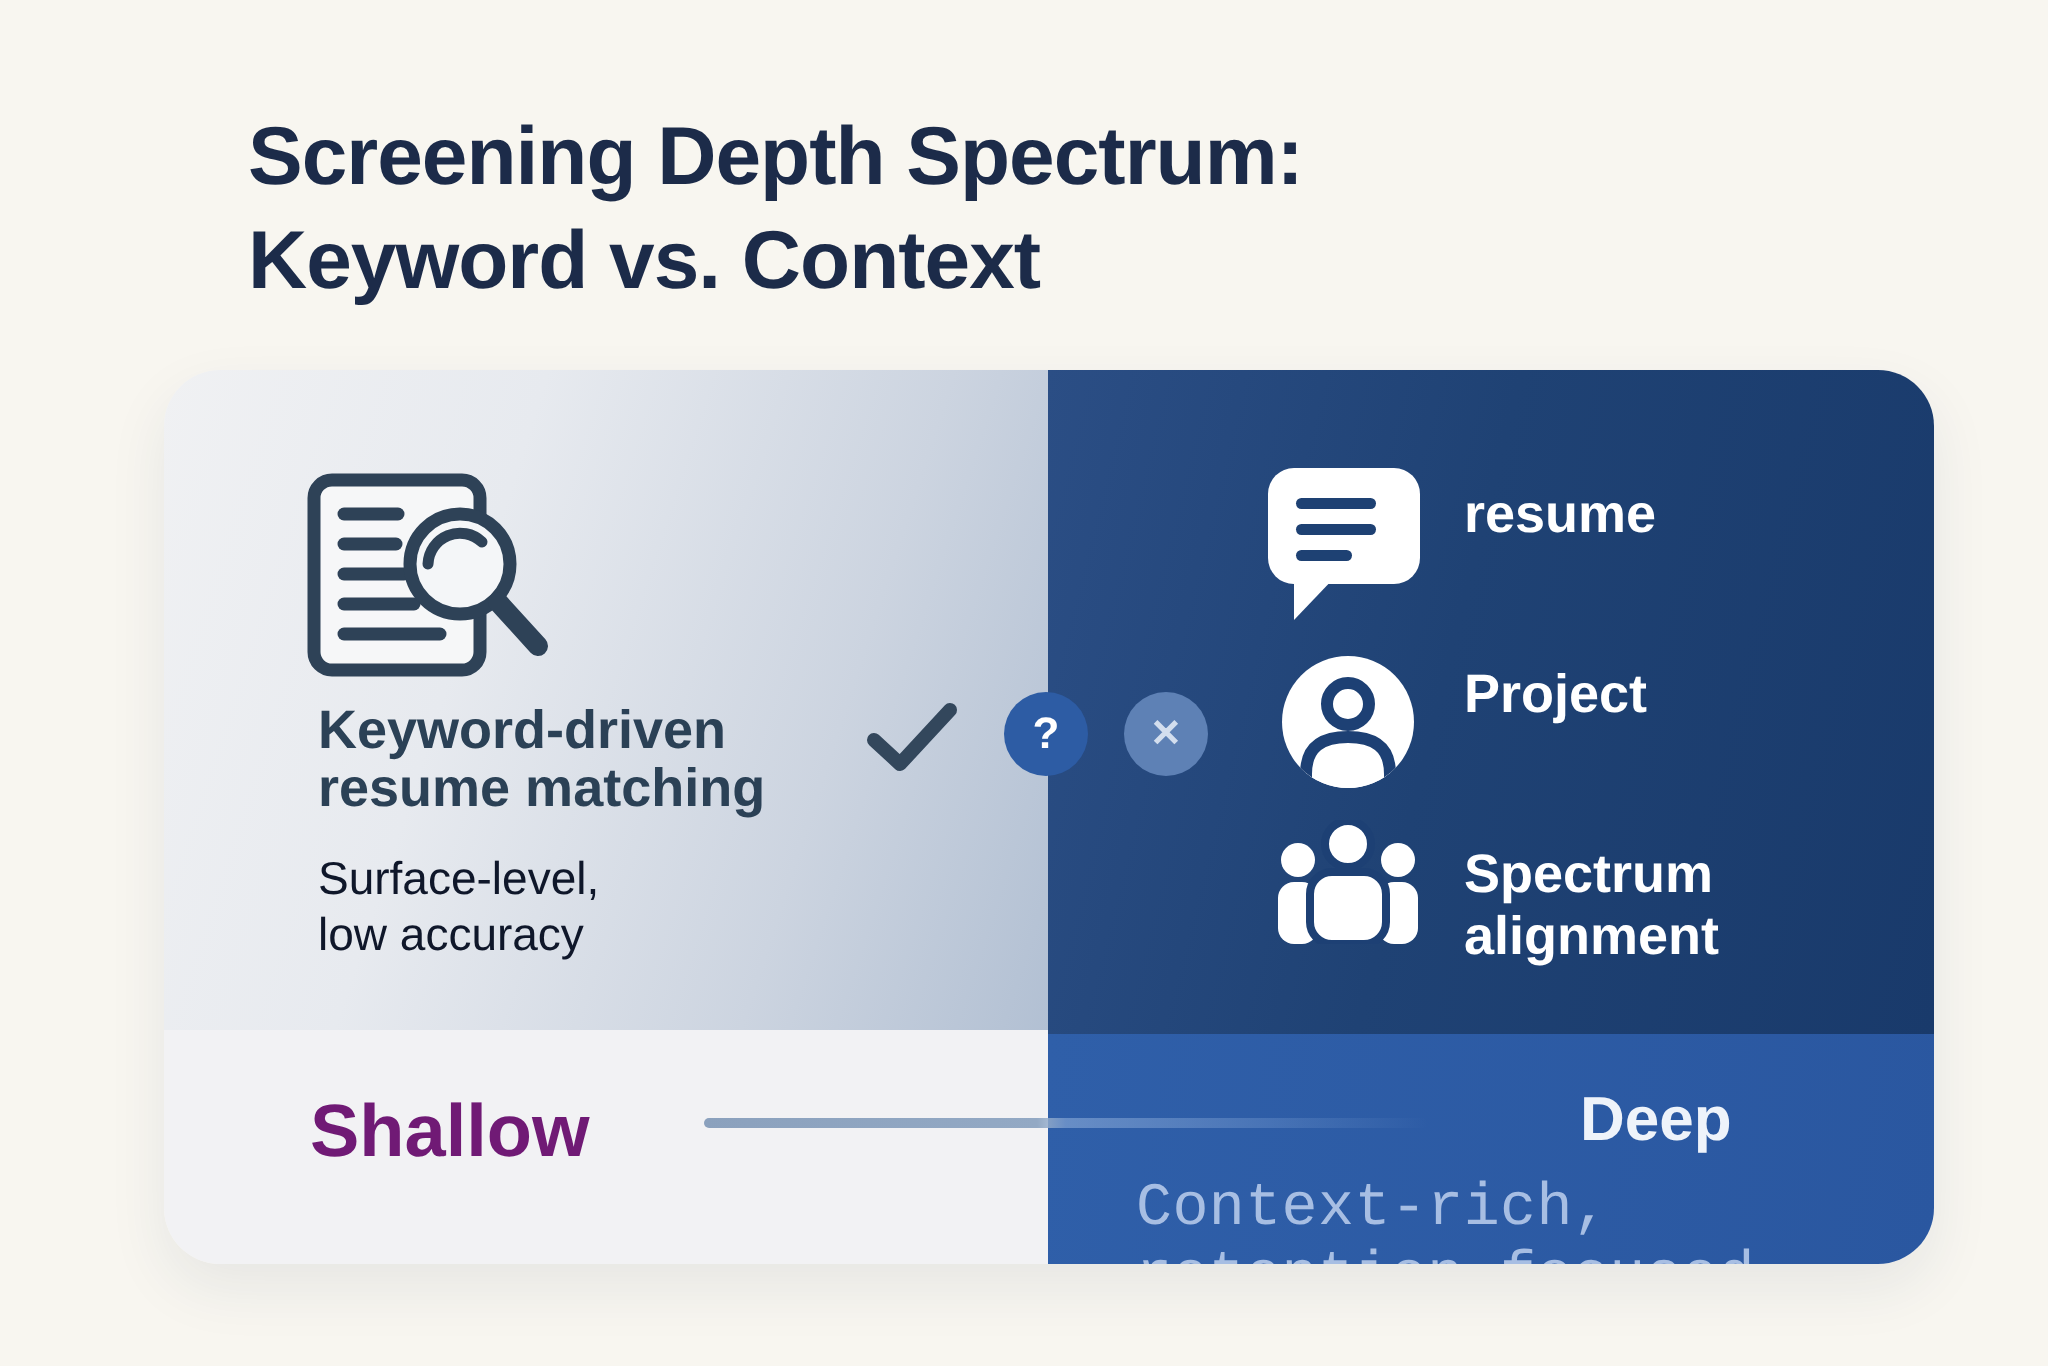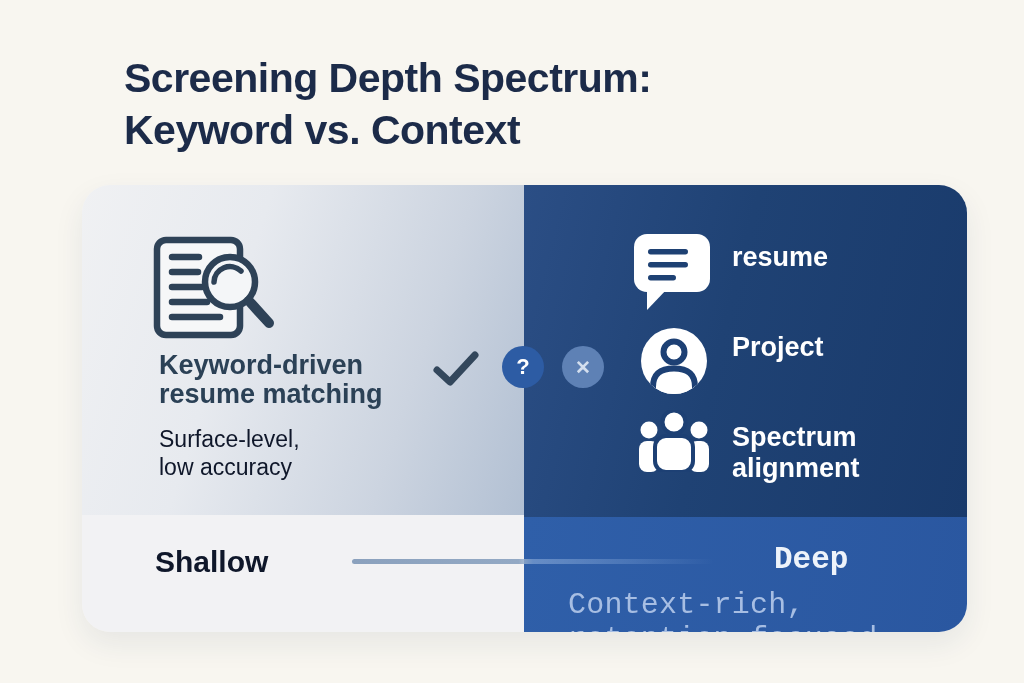--- a/index.html
+++ b/index.html
@@ -74,25 +74,25 @@
   .right-item-label{
     position:absolute;font-size:27px;font-weight:bold;color:#ffffff;line-height:31px;
   }
   .ri-0{left:650px;top:57px;}
   .ri-1{left:650px;top:147px;}
   .ri-2{left:650px;top:237px;}
 
   
   .shallow-label{
     position:absolute;left:73px;top:360px;
-    font-size:30px;font-weight:bold;color:#0f172a;
+    font-size:37px;font-weight:bold;color:#701a75;
   }
   .deep-label{
-    position:absolute;left:692px;top:357px;
-    font-size:31px;font-weight:bold;color:#eef3fa;font-family:Liberation Mono, monospace;
+    position:absolute;left:708px;top:357px;
+    font-size:31px;font-weight:bold;color:#eef3fa;
   }
   .deep-sublabel{
     position:absolute;left:486px;top:403px;
     font-size:30px;color:#a7bee3;letter-spacing:0.2px;font-family:Liberation Mono, monospace;
   }
   .spectrum-line{
     position:absolute;left:270px;top:374px;width:362px;height:5px;
     border-radius:3px;z-index:5;
     background:linear-gradient(to right,
       #8ba1bd 0%, #93a9c4 46%,

